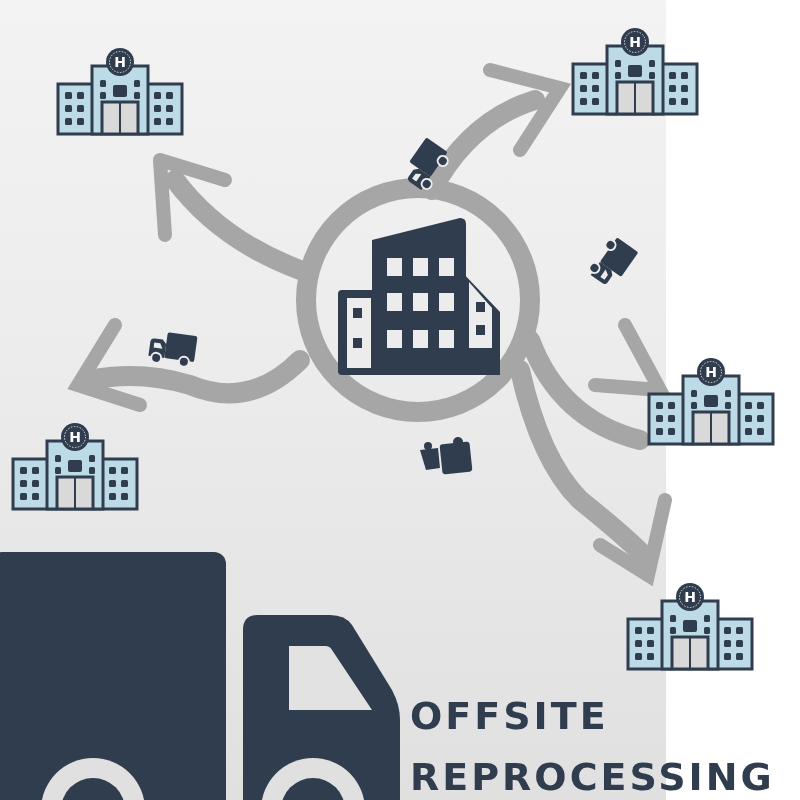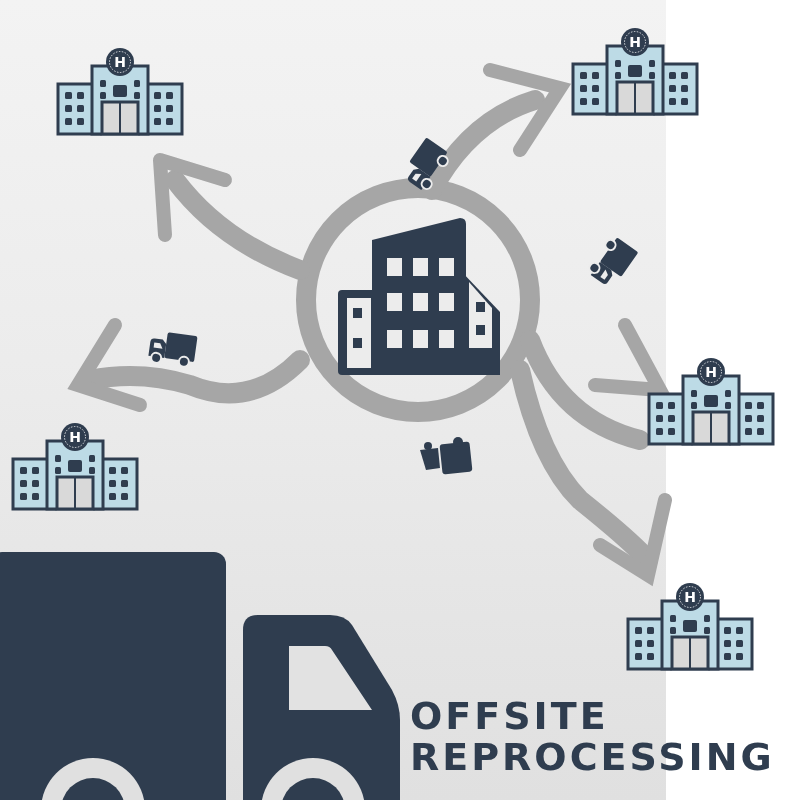--- a/index.html
+++ b/index.html
@@ -3,21 +3,21 @@
 <meta charset="utf-8">
 <style>
   html, body { margin: 0; padding: 0; }
   body { width: 800px; height: 800px; overflow: hidden; font-family: "DejaVu Sans", sans-serif; }
   .canvas { position: relative; width: 666px; height: 800px;
     background: linear-gradient(to bottom, #f3f3f3 0%, #ececec 45%, #e0e0e0 100%); }
   svg.scene { position: absolute; left: 0; top: 0; }
   .title { position: absolute; left: 410px; top: 697px; color: #2f3d4f;
     font-family: "DejaVu Sans", sans-serif; font-weight: bold; letter-spacing: 3px; line-height: 1; }
   .title .l1 { display: block; font-size: 38px; }
-  .title .l2 { display: block; font-size: 38px; margin-top: 3px; }
+  .title .l2 { display: block; font-size: 38px; margin-top: 23px; }
 </style>
 </head>
 <body>
 
 <div class="canvas">
 <svg class="scene" width="800" height="800" viewBox="0 0 800 800">
   <defs>
     <g id="hospital">
 
       <rect x="0" y="34" width="42" height="50" fill="#bddbe6" stroke="#2f3d4f" stroke-width="3"></rect>

